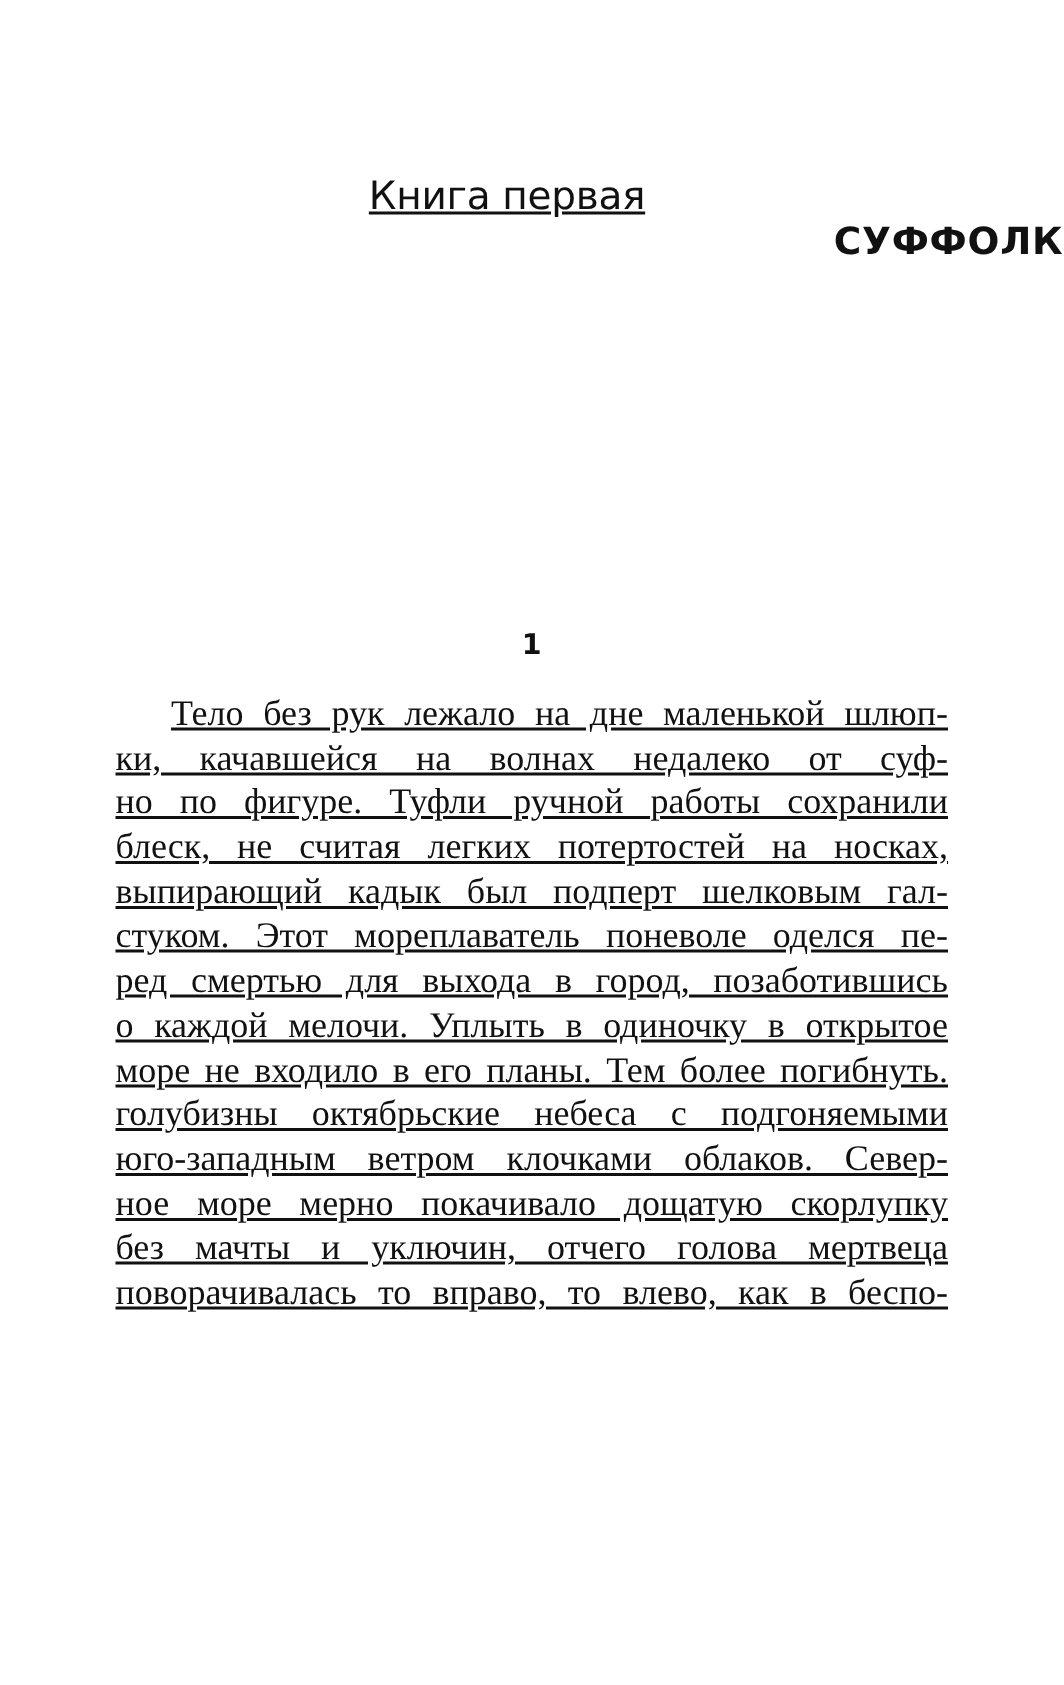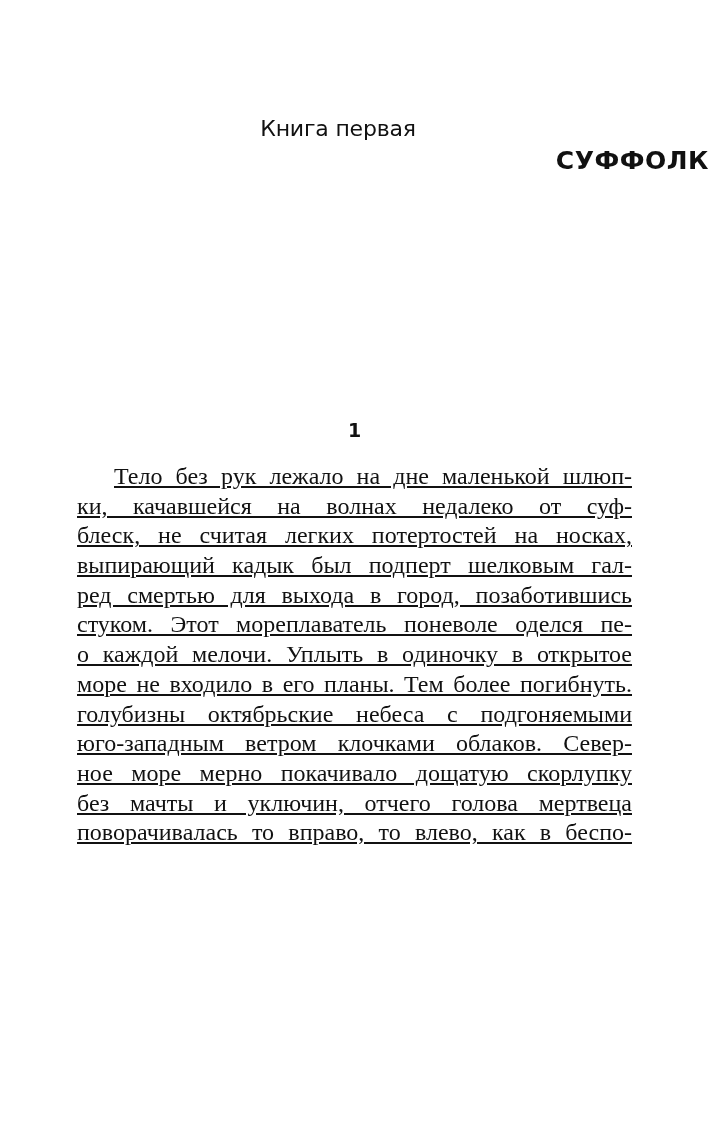--- a/index.html
+++ b/index.html
@@ -2,21 +2,21 @@
 <html><head>
 <meta charset="utf-8">
 <style>
   html, body { margin: 0; padding: 0; background: #ffffff; }
   body { width: 709px; height: 1123px; position: relative; overflow: hidden; color: #111; }
   .page { position: absolute; left: 0; top: 0; width: 709px; height: 1123px; }
   .book-label {
     position: absolute; left: 0; width: 676px; top: 116px;
     text-align: center;
     font-family: "DejaVu Sans", sans-serif;
-    font-size: 22px; font-weight: normal; letter-spacing: -0.2px;
+    font-size: 26px; font-weight: normal; letter-spacing: -0.2px; text-decoration: underline;
   }
   .book-title {
     position: absolute; left: 0; width: 709px; top: 146px;
     text-align: right;
     font-family: "DejaVu Sans", sans-serif;
     font-size: 25px; font-weight: bold; letter-spacing: 0.5px;
   }
   .chapter-num {
     position: absolute; left: 0; width: 709px; top: 419px;
     text-align: center;
@@ -38,24 +38,25 @@
 <body>
 
 <div class="page">
   <div class="book-label">Книга первая</div>
   <div class="book-title">СУФФОЛК</div>
   <div class="chapter-num">1</div>
 
   <div class="body-text">
     <span class="line indent">Тело без рук лежало на дне маленькой шлюп-</span>
     <span class="line">ки, качавшейся на волнах недалеко от суф-</span>
+    <span class="line">но по фигуре. Туфли ручной работы сохранили</span>
     <span class="line">блеск, не считая легких потертостей на носках,</span>
     <span class="line">выпирающий кадык был подперт шелковым гал-</span>
+    <span class="line">стуком. Этот мореплаватель поневоле оделся пе-</span>
     <span class="line">ред смертью для выхода в город, позаботившись</span>
-    <span class="line">стуком. Этот мореплаватель поневоле оделся пе-</span>
     <span class="line">о каждой мелочи. Уплыть в одиночку в открытое</span>
     <span class="line">море не входило в его планы. Тем более погибнуть.</span>
     <span class="line">голубизны октябрьские небеса с подгоняемыми</span>
     <span class="line">юго-западным ветром клочками облаков. Север-</span>
     <span class="line">ное море мерно покачивало дощатую скорлупку</span>
     <span class="line">без мачты и уключин, отчего голова мертвеца</span>
     <span class="line">поворачивалась то вправо, то влево, как в беспо-</span>
   </div>
 </div>
 

